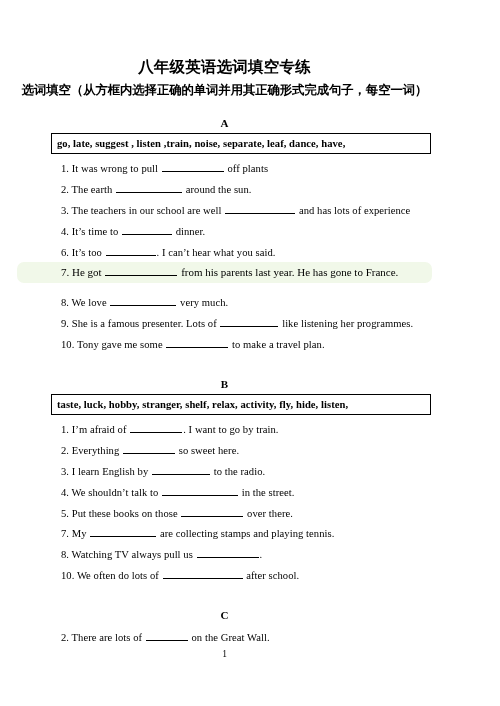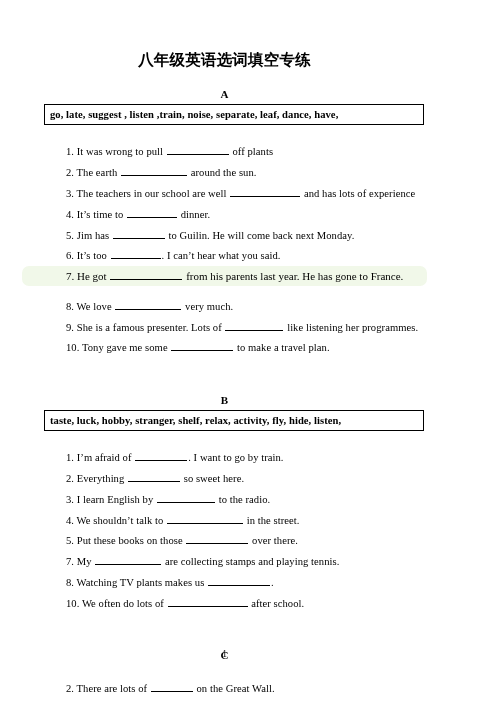--- a/index.html
+++ b/index.html
@@ -13,21 +13,21 @@
     position: relative;
     font-family: "Liberation Serif", "DejaVu Serif", serif;
     color: #000000;
     overflow: hidden;
   }
   .page {
     position: relative;
     width: 449px;
     height: 706px;
     box-sizing: border-box;
-    padding: 6px;
+    padding: 13px;
   }
   .title {
     text-align: center;
     font-weight: bold;
     font-size: 15.5px;
     letter-spacing: 0.2px;
     margin: 0;
     padding-top: 44px;
     line-height: 20px;
   }
@@ -58,21 +58,21 @@
     border: 1.3px solid #000000;
     font-size: 10.6px;
     line-height: 13px;
     padding: 3px 4px 3px 5px;
     letter-spacing: 0.05px;
     white-space: nowrap;
     overflow: hidden;
     font-weight: bold;
   }
   .qlist {
-    margin: 16px;
+    margin: 4px;
     padding: 0;
     list-style: none;
   }
   .qitem {
     font-size: 10.6px;
     line-height: 13px;
     padding: 3.4px 0 3.4px 44px;
     white-space: nowrap;
     letter-spacing: 0.05px;
   }
@@ -118,53 +118,53 @@
     font-size: 9.5px;
     line-height: 12px;
   }
 </style>
 </head>
 <body>
 
 <div class="page">
 
   <div class="title">八年级英语选词填空专练</div>
+  <div class="subtitle">选词填空（从方框内选择正确的单词并用其正确形式完成句子，每空一词）</div>
 
   <div class="sec-gap"></div>
 
   <div id="sections-root">
       <div class="section">
         <div class="section-letter">A</div>
         <div class="wordbank">go, late, suggest , listen ,train, noise, separate, leaf, dance,   have,</div>
         <div class="qlist">
           <div class="qitem"><span class="num">1.</span><span>   It was wrong to pull </span><span class="blank" style="width: 62px;"></span><span> off plants</span></div>
           <div class="qitem"><span class="num">2.</span><span> The earth </span><span class="blank" style="width: 66px;"></span><span> around the sun.</span></div>
           <div class="qitem"><span class="num">3.</span><span> The teachers in our school are well </span><span class="blank" style="width: 70px;"></span><span> and has lots of experience</span></div>
           <div class="qitem"><span class="num">4.</span><span> It’s time to </span><span class="blank" style="width: 50px;"></span><span> dinner.</span></div>
-          <div class="qitem"><span class="num">5.</span><span> Jim has </span><span class="blank" style="width: 52px;"></span><span> to Guilin. He will come back next Monday.</span></div>
           <div class="qitem"><span class="num">6.</span><span> It’s too </span><span class="blank" style="width: 50px;"></span><span>. I can’t hear what you said.</span></div>
           <div class="qitem hl"><span class="num">7.</span><span> He got </span><span class="blank" style="width: 72px;"></span><span> from his parents last year. He has gone to France.</span></div>
           <div class="gap-after"></div>
           <div class="qitem"><span class="num">8.</span><span> We love </span><span class="blank" style="width: 66px;"></span><span> very much.</span></div>
           <div class="qitem"><span class="num">9.</span><span> She is a famous presenter. Lots of </span><span class="blank" style="width: 58px;"></span><span> like listening her programmes.</span></div>
           <div class="qitem"><span class="num">10.</span><span> Tony gave me some </span><span class="blank" style="width: 62px;"></span><span> to make a travel plan.</span></div>
         </div>
       </div>
       <div class="sec-gap-b"></div>
       <div class="section">
         <div class="section-letter">B</div>
         <div class="wordbank">taste, luck, hobby, stranger, shelf, relax, activity, fly, hide, listen,</div>
         <div class="qlist">
           <div class="qitem"><span class="num">1.</span><span>   I’m afraid of </span><span class="blank" style="width: 52px;"></span><span>. I want to go by train.</span></div>
           <div class="qitem"><span class="num">2.</span><span> Everything </span><span class="blank" style="width: 52px;"></span><span> so sweet here.</span></div>
           <div class="qitem"><span class="num">3.</span><span> I learn English by </span><span class="blank" style="width: 58px;"></span><span> to the radio.</span></div>
           <div class="qitem"><span class="num">4.</span><span> We shouldn’t talk to </span><span class="blank" style="width: 76px;"></span><span> in the street.</span></div>
           <div class="qitem"><span class="num">5.</span><span> Put these books on those </span><span class="blank" style="width: 62px;"></span><span> over there.</span></div>
           <div class="qitem"><span class="num">7.</span><span> My </span><span class="blank" style="width: 66px;"></span><span> are collecting stamps and playing tennis.</span></div>
-          <div class="qitem"><span class="num">8.</span><span> Watching TV plants makes us </span><span class="blank" style="width: 62px;"></span><span>.</span></div>
+          <div class="qitem"><span class="num">8.</span><span> Watching TV always pull us </span><span class="blank" style="width: 62px;"></span><span>.</span></div>
           <div class="qitem"><span class="num">10.</span><span> We often do lots of </span><span class="blank" style="width: 80px;"></span><span> after school.</span></div>
         </div>
       </div>
       <div class="sec-gap-b"></div>
       <div class="section">
         <div class="section-letter">C</div>
         <div class="qlist">
           <div class="qitem"><span class="num">2.</span><span> There are lots of </span><span class="blank" style="width: 42px;"></span><span> on the Great Wall.</span></div>
         </div>
       </div>

